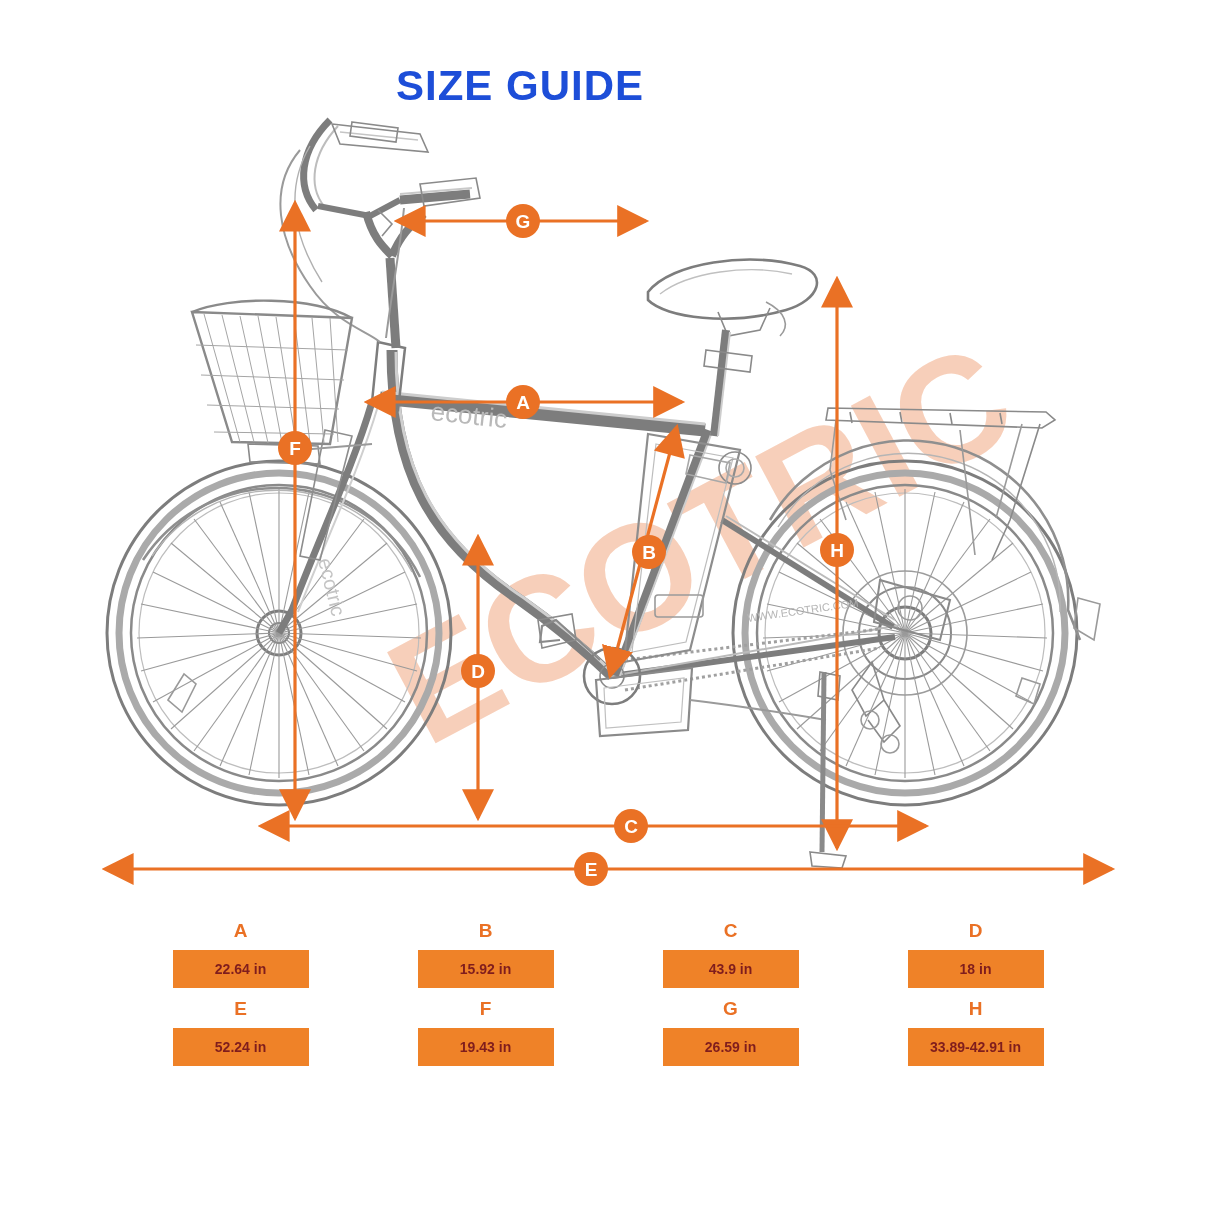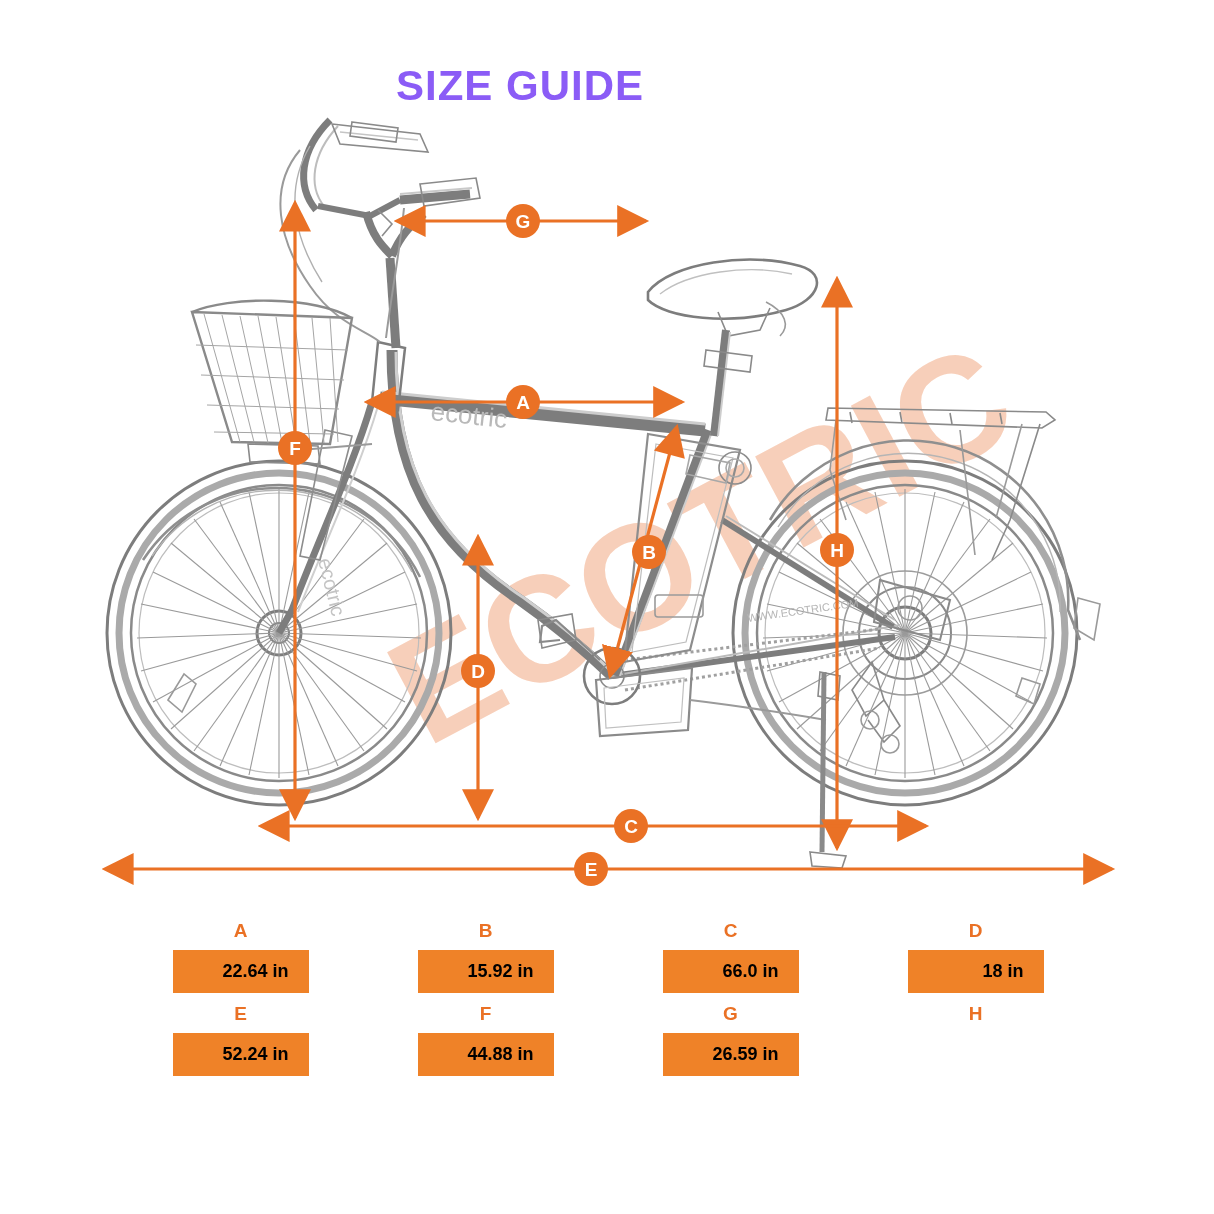--- a/index.html
+++ b/index.html
@@ -23,21 +23,21 @@
   
   .title {
     position: absolute;
     top: 62px;
     left: 0;
     width: 1040px;
     text-align: center;
     font-size: 42px;
     font-weight: bold;
     letter-spacing: 1px;
-    color: #8b5cf6;
+    color: #1d4ed8;
   }
   
   #diagram {
     position: absolute;
     left: 0;
     top: 0;
     width: 1214px;
     height: 920px;
   }
   #diagram svg {
@@ -77,26 +77,26 @@
     align-items: center;
   }
   .mletter {
     color: #ea7125;
     font-size: 19px;
     font-weight: bold;
     margin-bottom: 8px;
   }
   .mvalue {
     background: #ef8228;
-    color: #000000;
-    font-size: 18px;
+    color: #7f1d1d;
+    font-size: 14px;
     font-weight: bold;
     padding: 11px 20px;
     min-width: 96px;
-    text-align: right;
+    text-align: center;
     white-space: nowrap;
   }
   
   .wm {
     fill: #f6c7ae;
     font-family: "Liberation Sans", sans-serif;
     font-weight: bold;
     opacity: .85;
   }
 </style>
@@ -354,40 +354,41 @@
       <div class="mcell">
         <div class="mletter">A</div>
         <div class="mvalue">22.64 in</div>
       </div>
       <div class="mcell">
         <div class="mletter">B</div>
         <div class="mvalue">15.92 in</div>
       </div>
       <div class="mcell">
         <div class="mletter">C</div>
-        <div class="mvalue">66.0 in</div>
+        <div class="mvalue">43.9 in</div>
       </div>
       <div class="mcell">
         <div class="mletter">D</div>
         <div class="mvalue">18 in</div>
       </div>
     </div>
 
     <div class="mrow">
       <div class="mcell">
         <div class="mletter">E</div>
         <div class="mvalue">52.24 in</div>
       </div>
       <div class="mcell">
         <div class="mletter">F</div>
-        <div class="mvalue">44.88 in</div>
+        <div class="mvalue">19.43 in</div>
       </div>
       <div class="mcell">
         <div class="mletter">G</div>
         <div class="mvalue">26.59 in</div>
       </div>
       <div class="mcell">
         <div class="mletter">H</div>
+        <div class="mvalue">33.89-42.91 in</div>
       </div>
     </div>
 
   </div>
 </div>
 
 </body></html>

